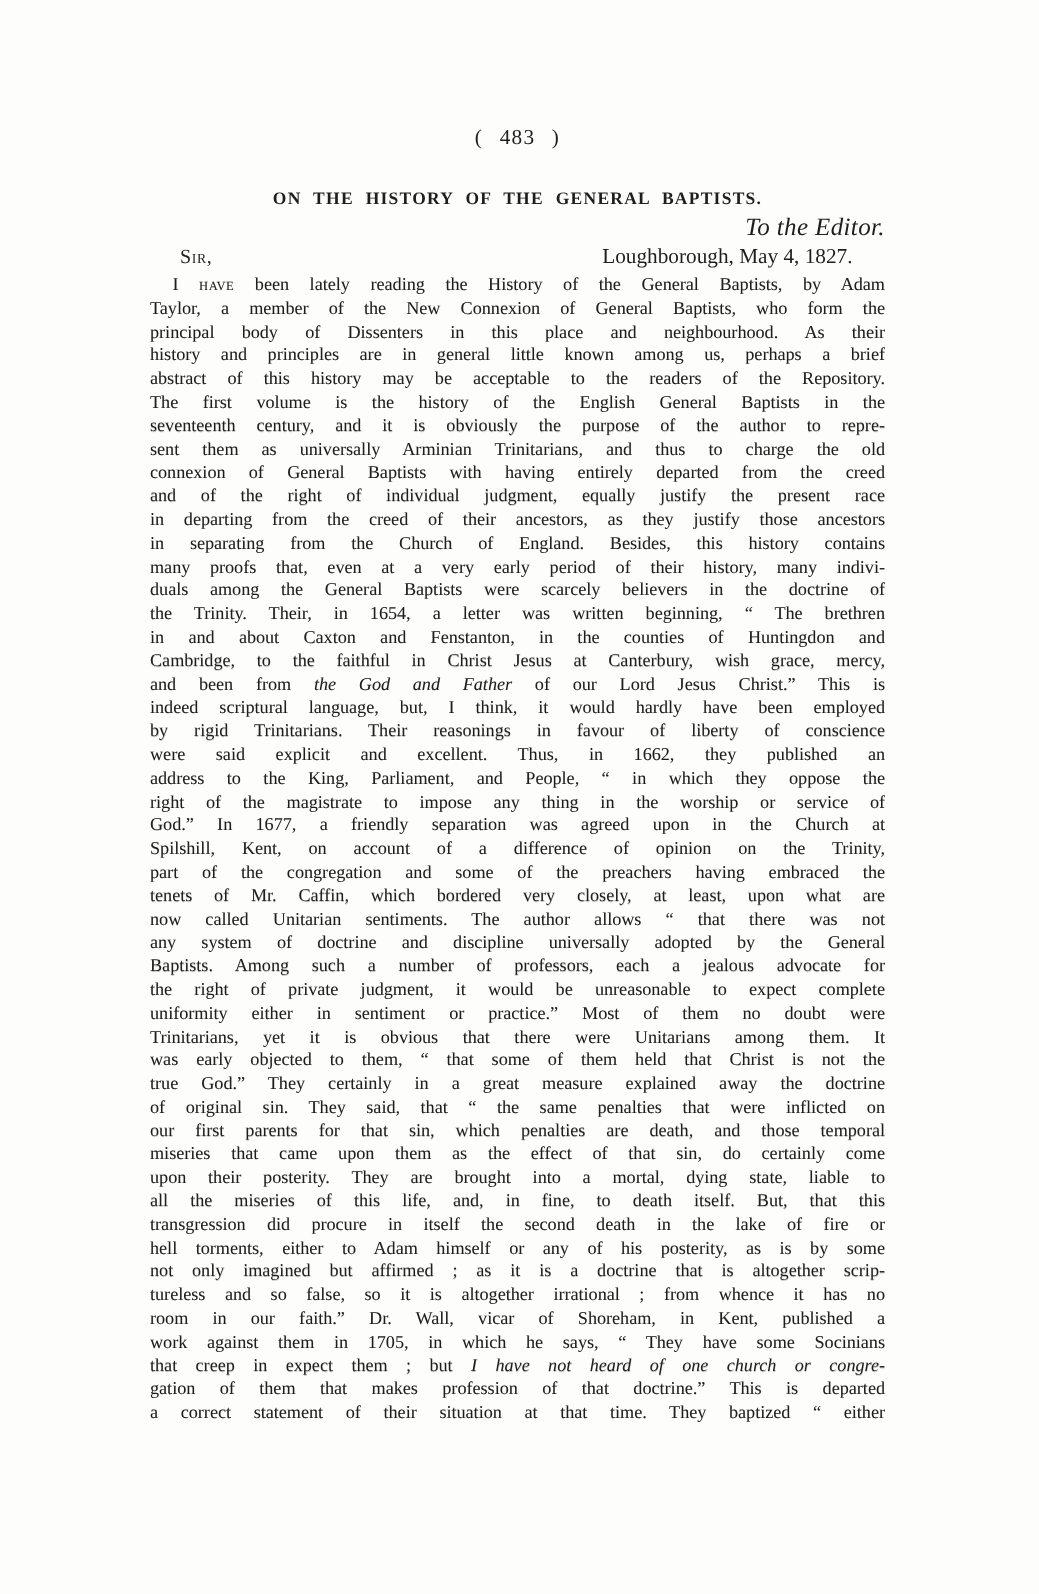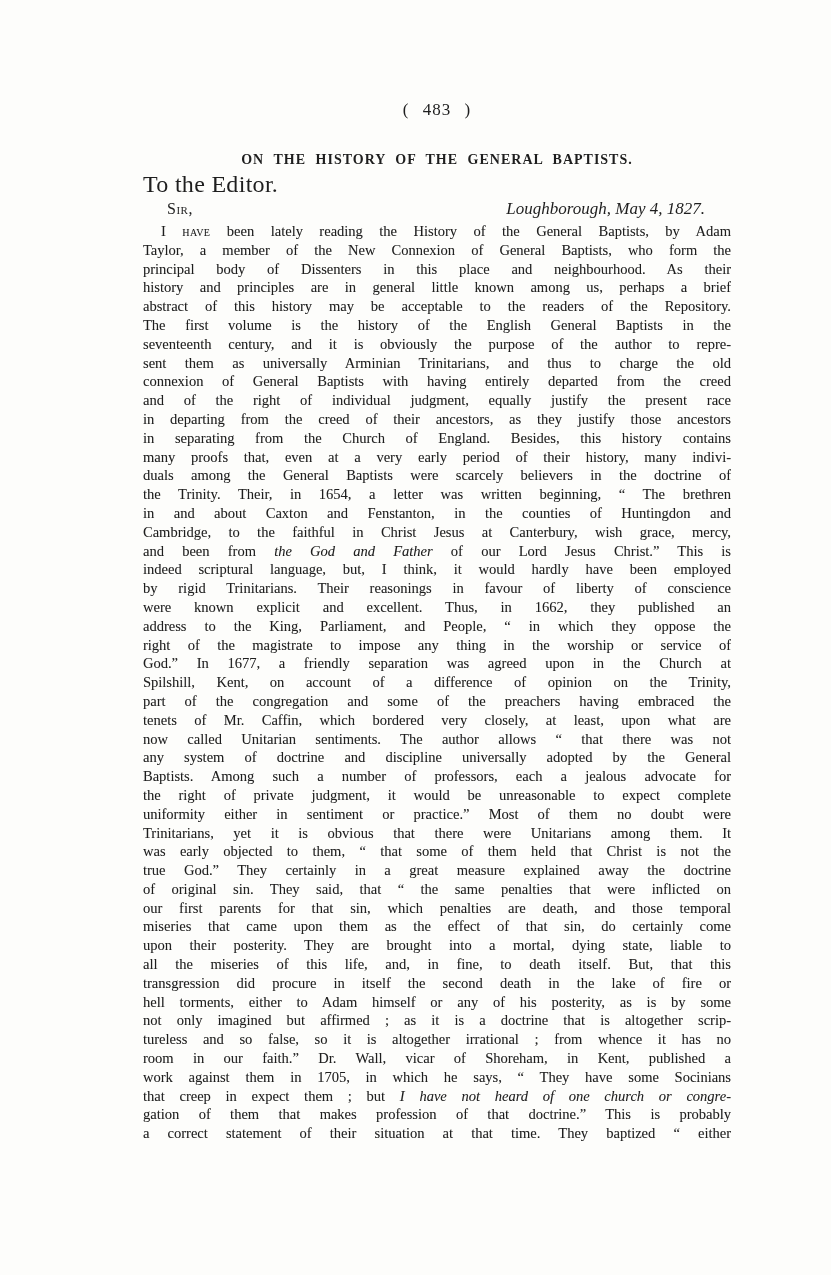--- a/index.html
+++ b/index.html
@@ -11,58 +11,58 @@
   .page{
     position:relative;
     width:831px;height:1275px;
     background:var(--paper);
     color:var(--ink);
     font-family:"Liberation Serif","DejaVu Serif",serif;
     overflow:hidden;
   }
   .textcol{
     position:absolute;
-    left:143px;top:100px;width:588px;
+    left:120px;top:100px;width:588px;
   }
   .pagenum{
     text-align:center;
     font-size:17px;
     word-spacing:8px;
     letter-spacing:1px;
   }
   .title{
     margin-top:32px;
     text-align:center;
     font-weight:bold;
     font-size:14px;
     letter-spacing:1px;
     word-spacing:5px;
   }
   .editor{
     margin-top:3px;
-    text-align:left;
-    font-size:24px;
+    text-align:right;
+    font-style:italic;
+    font-size:20px;
     letter-spacing:0.3px;
   }
   .sirrow{
     display:flex;
     justify-content:space-between;
     align-items:baseline;
     margin-top:1px;
     padding-left:24px;
     padding-right:26px;
     font-size:16px;
     line-height:20px;
   }
   .sir{
     font-variant:small-caps;
     letter-spacing:0.5px;
   }
   .dateline{
-    font-style:italic;
     font-size:17px;
   }
   .bodytext{
     margin-top:3px;
     font-size:14.5px;
     text-shadow:0.2px 0.2px 0 rgba(20,20,20,0.25);
   }
   .line{
     height:18.8px;
     line-height:18.8px;
@@ -103,21 +103,21 @@
         <div class="line"><span class="n">in departing from the creed of their ancestors, as they justify those ancestors</span></div>
         <div class="line"><span class="n">in separating from the Church of England.  Besides, this history contains</span></div>
         <div class="line"><span class="n">many proofs that, even at a very early period of their history, many indivi-</span></div>
         <div class="line"><span class="n">duals among the General Baptists were scarcely believers in the doctrine of</span></div>
         <div class="line"><span class="n">the Trinity.  Their, in 1654, a letter was written beginning, “ The brethren</span></div>
         <div class="line"><span class="n">in and about Caxton and Fenstanton, in the counties of Huntingdon and</span></div>
         <div class="line"><span class="n">Cambridge, to the faithful in Christ Jesus at Canterbury, wish grace, mercy,</span></div>
         <div class="line"><span class="n">and been from </span><span class="i">the God and Father</span><span class="n"> of our Lord Jesus Christ.”  This is</span></div>
         <div class="line"><span class="n">indeed scriptural language, but, I think, it would hardly have been employed</span></div>
         <div class="line"><span class="n">by rigid Trinitarians.  Their reasonings in favour of liberty of conscience</span></div>
-        <div class="line"><span class="n">were known explicit and excellent.  Thus, in 1662, they published an</span></div>
+        <div class="line"><span class="n">were said explicit and excellent.  Thus, in 1662, they published an</span></div>
         <div class="line"><span class="n">address to the King, Parliament, and People, “ in which they oppose the</span></div>
         <div class="line"><span class="n">right of the magistrate to impose any thing in the worship or service of</span></div>
         <div class="line"><span class="n">God.”  In 1677, a friendly separation was agreed upon in the Church at</span></div>
         <div class="line"><span class="n">Spilshill, Kent, on account of a difference of opinion on the Trinity,</span></div>
         <div class="line"><span class="n">part of the congregation and some of the preachers having embraced the</span></div>
         <div class="line"><span class="n">tenets of Mr. Caffin, which bordered very closely, at least, upon what are</span></div>
         <div class="line"><span class="n">now called Unitarian sentiments.  The author allows “ that there was not</span></div>
         <div class="line"><span class="n">any system of doctrine and discipline universally adopted by the General</span></div>
         <div class="line"><span class="n">Baptists.  Among such a number of professors, each a jealous advocate for</span></div>
         <div class="line"><span class="n">the right of private judgment, it would be unreasonable to expect complete</span></div>
@@ -130,17 +130,17 @@
         <div class="line"><span class="n">miseries that came upon them as the effect of that sin, do certainly come</span></div>
         <div class="line"><span class="n">upon their posterity.  They are brought into a mortal, dying state, liable to</span></div>
         <div class="line"><span class="n">all the miseries of this life, and, in fine, to death itself.  But, that this</span></div>
         <div class="line"><span class="n">transgression did procure in itself the second death in the lake of fire or</span></div>
         <div class="line"><span class="n">hell torments, either to Adam himself or any of his posterity, as is by some</span></div>
         <div class="line"><span class="n">not only imagined but affirmed ; as it is a doctrine that is altogether scrip-</span></div>
         <div class="line"><span class="n">tureless and so false, so it is altogether irrational ; from whence it has no</span></div>
         <div class="line"><span class="n">room in our faith.”  Dr. Wall, vicar of Shoreham, in Kent, published a</span></div>
         <div class="line"><span class="n">work against them in 1705, in which he says, “ They have some Socinians</span></div>
         <div class="line"><span class="n">that creep in expect them ; but </span><span class="i">I have not heard of one church or congre-</span></div>
-        <div class="line"><span class="n">gation of them that makes profession of that doctrine.”  This is probably</span></div>
+        <div class="line"><span class="n">gation of them that makes profession of that doctrine.”  This is departed</span></div>
         <div class="line"><span class="n">a correct statement of their situation at that time.  They baptized  “ either</span></div>
       </div>
   </div>
 </div>
 
 </body></html>

